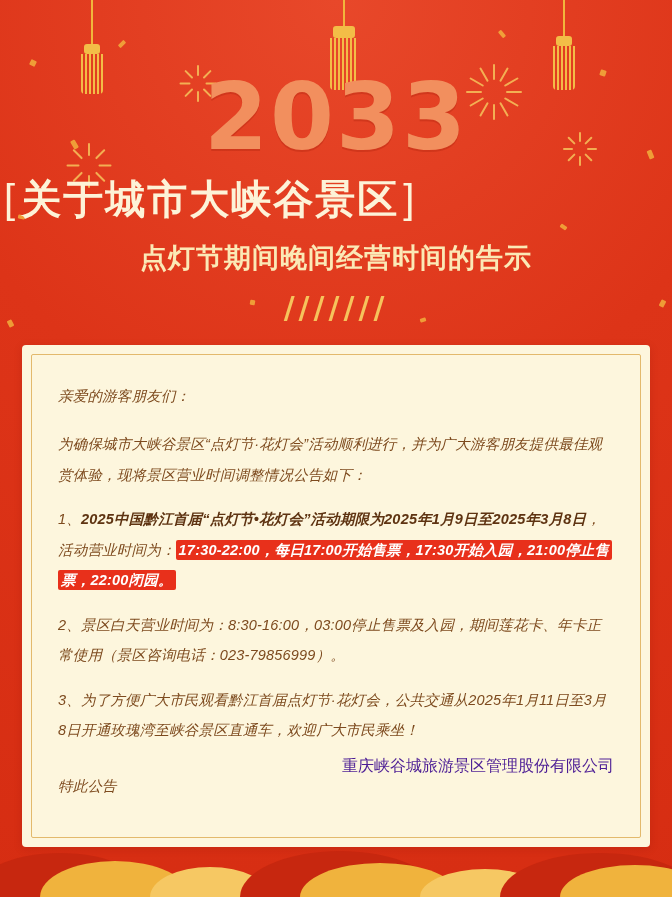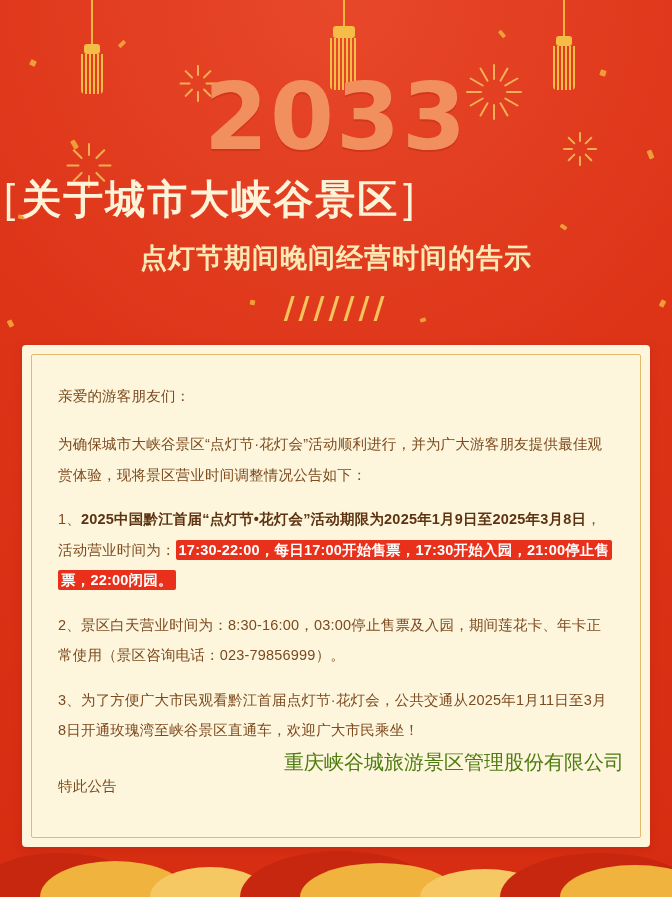--- a/index.html
+++ b/index.html
@@ -163,20 +163,21 @@
   }
 
   .body-text {
     color: #7d4a1e;
     font-size: 14.5px;
     line-height: 2.1;
     letter-spacing: .2px;
   }
   .para {
     margin: 0 0 14px 0;
+    font-style: italic;
   }
   .para.greeting {
     margin-bottom: 18px;
   }
   .strong {
     font-weight: 700;
     color: #5e3311;
   }
   .hl {
     background: #e8301b;
@@ -185,25 +186,25 @@
     padding: 2px 3px;
     border-radius: 2px;
     box-decoration-break: clone;
     -webkit-box-decoration-break: clone;
   }
   .closing {
     margin-top: 26px;
   }
   .sign {
     position: absolute;
-    right: 16px;
+    right: 26px;
     bottom: 56px;
     text-align: right;
-    color: #4d7c0f;
-    font-size: 20px;
+    color: #4c1d95;
+    font-size: 16px;
     line-height: 1.9;
   }
 
   
   .bottom-deco {
     position: absolute;
     left: 0;
     right: 0;
     bottom: 0;
     height: 58px;

